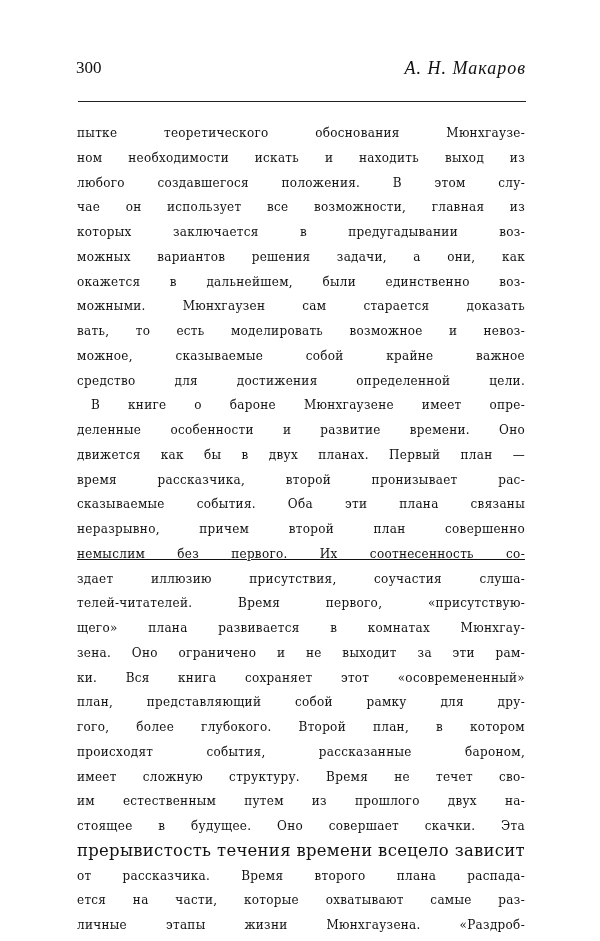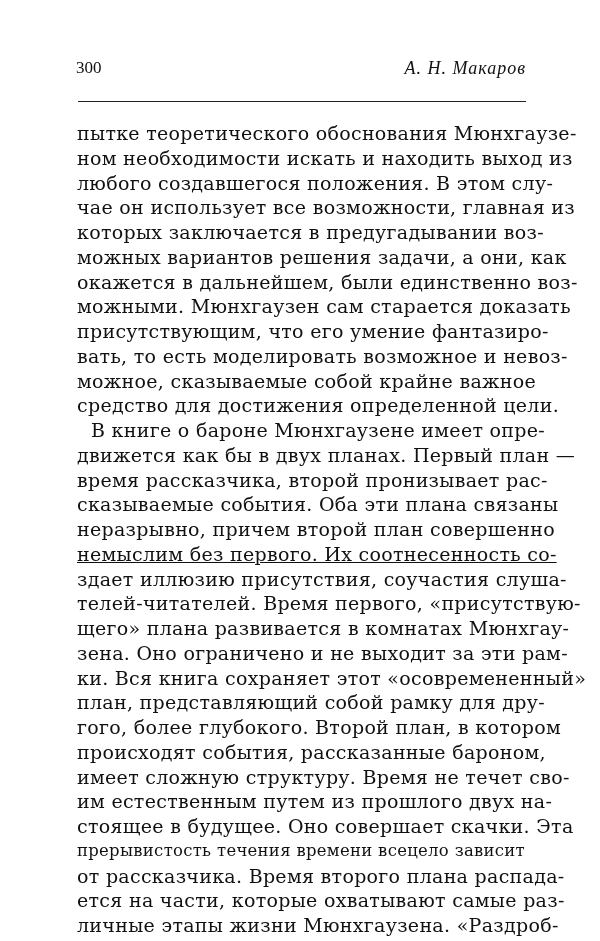--- a/index.html
+++ b/index.html
@@ -7,21 +7,21 @@
          font-family:"DejaVu Serif", serif; color:#111; }
   .header { position:absolute; left:76px; top:56px; width:450px; height:26px; }
   .page-num { position:absolute; left:0; top:2px; font-family:"Liberation Serif", serif;
               font-size:17px; }
   .running-title { position:absolute; left:0; width:450px; top:2px; text-align:right;
               font-family:"Liberation Serif", serif; font-style:italic; font-size:18px;
               letter-spacing:1px; }
   .rule { position:absolute; left:78px; top:101px; width:448px; height:0;
           border-top:1.5px solid #222; }
   .body { position:absolute; left:77px; top:121px; width:448px; }
-  .line { display:block; height:24.75px; line-height:24.75px; font-size:19px;
+  .line { display:block; height:24.75px; line-height:24.75px; font-size:12px;
           white-space:nowrap; text-align:justify; text-align-last:justify;
           letter-spacing:0.3px; }
   .line.indent { padding-left:14px; }
   .line.last { text-align-last:justify; }
 </style>
 </head>
 <body>
 
 <div class="header">
   <span class="page-num">300</span>
@@ -31,25 +31,25 @@
 
 <div class="body">
   <span class="line" style="display: block;">пытке теоретического обоснования Мюнхгаузе-</span>
   <span class="line" style="display: block;">ном необходимости искать и находить выход из</span>
   <span class="line" style="display: block;">любого создавшегося положения. В этом слу-</span>
   <span class="line" style="display: block;">чае он использует все возможности, главная из</span>
   <span class="line" style="display: block;">которых заключается в предугадывании воз-</span>
   <span class="line" style="display: block;">можных вариантов решения задачи, а они, как</span>
   <span class="line" style="display: block;">окажется в дальнейшем, были единственно воз-</span>
   <span class="line" style="display: block;">можными. Мюнхгаузен сам старается доказать</span>
-  <span class="line" style="display: block;">присутствующим, что его умение фантазиро-</span>
   <span class="line" style="display: block;">вать, то есть моделировать возможное и невоз-</span>
   <span class="line" style="display: block;">можное, сказываемые собой крайне важное</span>
   <span class="line" style="display: block;">средство для достижения определенной цели.</span>
   <span class="line indent" style="display: block;">В книге о бароне Мюнхгаузене имеет опре-</span>
+  <span class="line" style="display: block;">деленные особенности и развитие времени. Оно</span>
   <span class="line" style="display: block;">движется как бы в двух планах. Первый план —</span>
   <span class="line" style="display: block;">время рассказчика, второй пронизывает рас-</span>
   <span class="line" style="display: block;">сказываемые события. Оба эти плана связаны</span>
   <span class="line" style="display: block;">неразрывно, причем второй план совершенно</span>
   <span class="line" style="display: block; text-decoration: underline;">немыслим без первого. Их соотнесенность со-</span>
   <span class="line" style="display: block;">здает иллюзию присутствия, соучастия слуша-</span>
   <span class="line" style="display: block;">телей-читателей. Время первого, «присутствую-</span>
   <span class="line" style="display: block;">щего» плана развивается в комнатах Мюнхгау-</span>
   <span class="line" style="display: block;">зена. Оно ограничено и не выходит за эти рам-</span>
   <span class="line" style="display: block;">ки. Вся книга сохраняет этот «осовремененный»</span>

